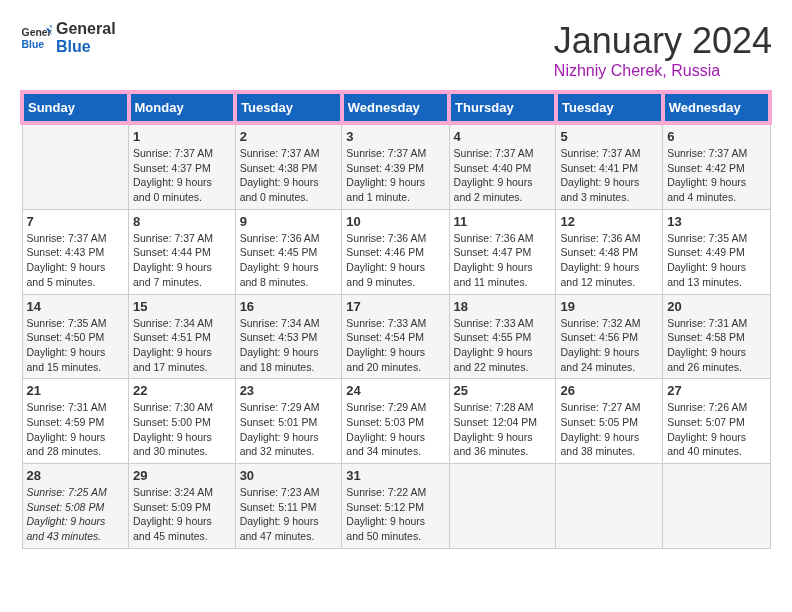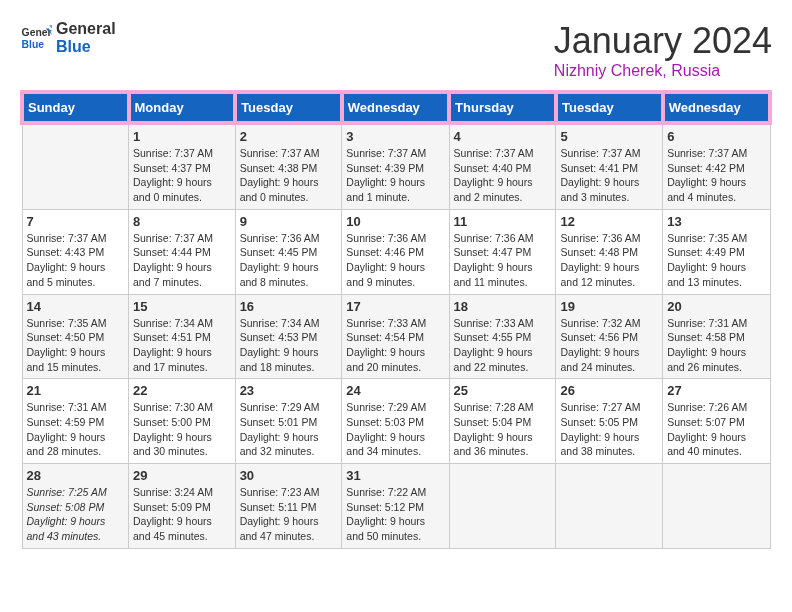--- a/index.html
+++ b/index.html
@@ -284,21 +284,21 @@
         <td>
           <span class="day-number">24</span>
           <div class="day-info" style="white-space: pre-line;">Sunrise: 7:29 AM
 Sunset: 5:03 PM
 Daylight: 9 hours
 and 34 minutes.</div>
         </td>
         <td>
           <span class="day-number">25</span>
           <div class="day-info" style="white-space: pre-line;">Sunrise: 7:28 AM
-Sunset: 5:04 PM
+Sunset: 12:04 PM
 Daylight: 9 hours
 and 36 minutes.</div>
         </td>
         <td>
           <span class="day-number">26</span>
           <div class="day-info" style="white-space: pre-line;">Sunrise: 7:27 AM
 Sunset: 5:05 PM
 Daylight: 9 hours
 and 38 minutes.</div>
         </td>

